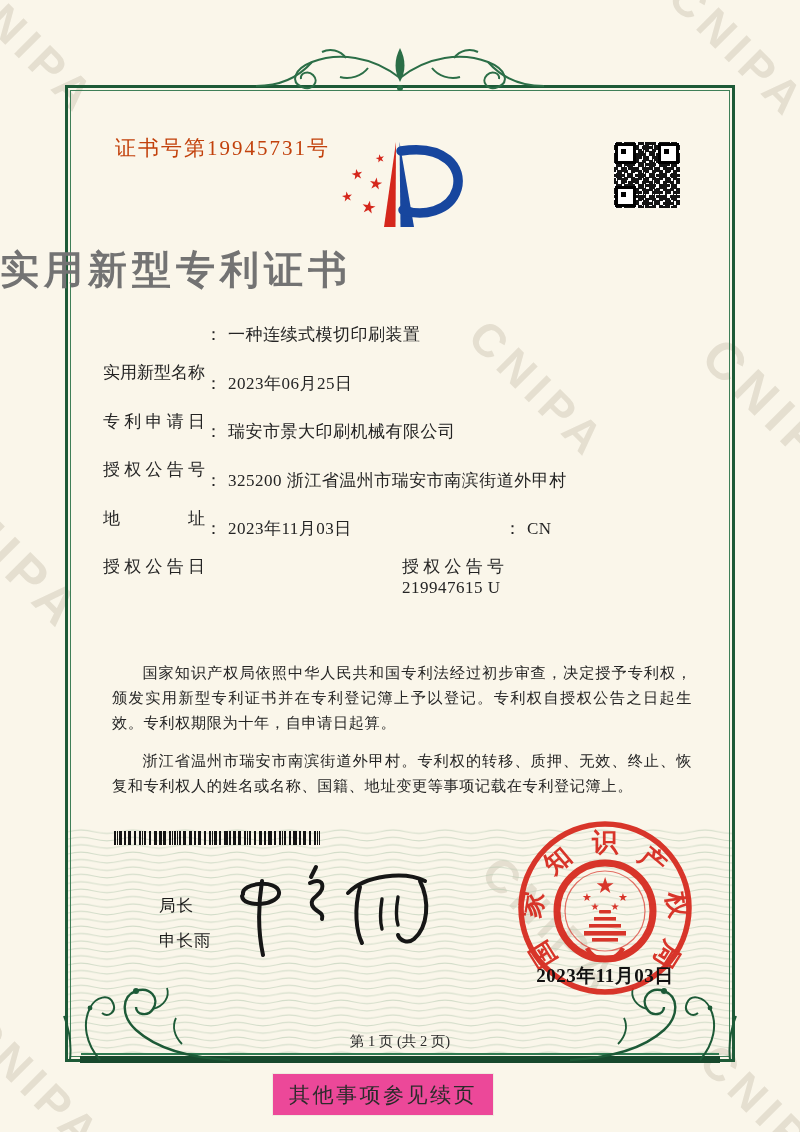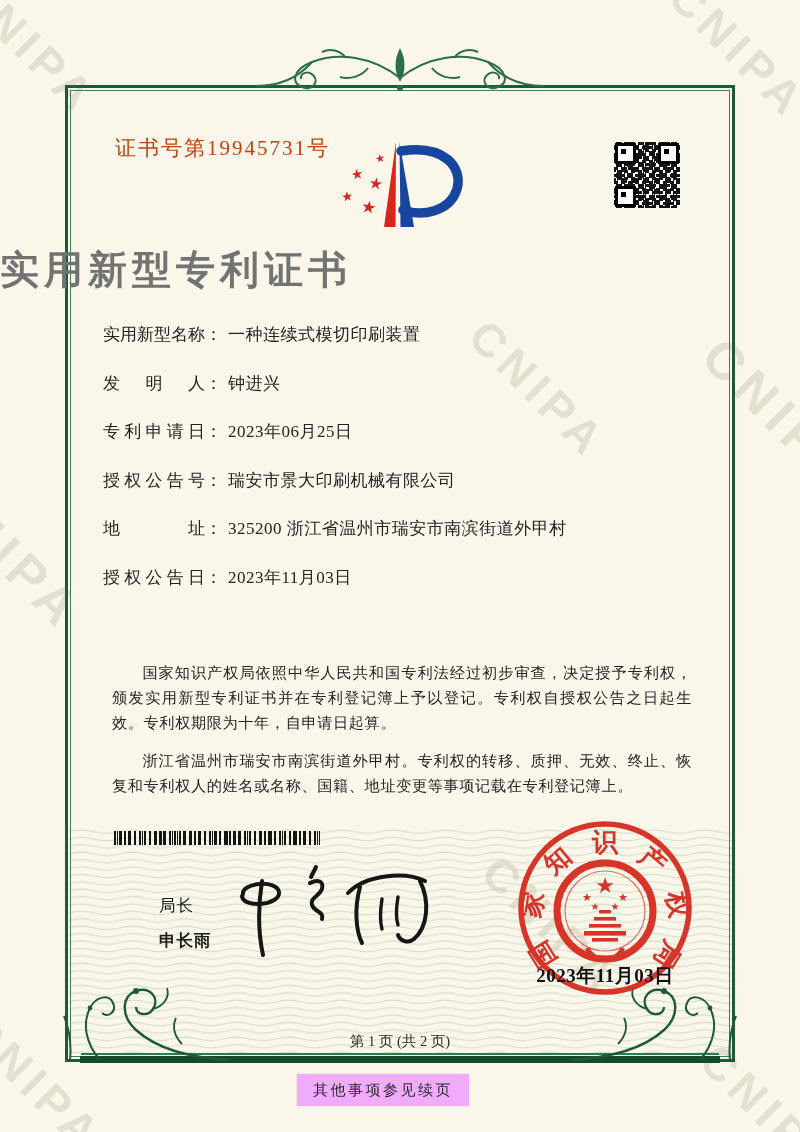--- a/index.html
+++ b/index.html
@@ -62,20 +62,21 @@
     position:absolute;left:0;top:243px;width:100%;text-align:left;z-index:3;
     font-size:39px;font-weight:700;letter-spacing:5px;color:#737373;
   }
   
   .fields{position:absolute;left:103px;top:324px;z-index:3;font-size:17px;}
   .frow{height:48.5px;position:relative;line-height:21px;}
   .flabel{
     display:inline-block;width:102px;vertical-align:top;
     text-align:justify;text-align-last:justify;text-justify:inter-character;
     letter-spacing:0;
+    margin-top:38px;
   }
   .fcolon{display:inline-block;margin:0 6px 0 0;}
   .fvalue{letter-spacing:.5px;}
   .grant{position:absolute;left:299px;top:0;}
   
   .paras{
     position:absolute;left:100px;top:648px;width:604px;z-index:3;
     font-size:15.2px;line-height:25.2px;letter-spacing:.6px;color:#242424;
     text-align:justify;
   }
@@ -87,30 +88,30 @@
       repeating-linear-gradient(90deg,#141414 0 2px,transparent 2px 5px),
       repeating-linear-gradient(90deg,#141414 0 1px,transparent 1px 7px),
       repeating-linear-gradient(90deg,transparent 0 3px,#141414 3px 4px,transparent 4px 11px);
   }
   .sig-title,.sig-name{
     position:absolute;left:113px;z-index:3;
     font-family:"Liberation Sans","DejaVu Sans",sans-serif;
     font-size:16.5px;color:#1c1c1c;letter-spacing:1px;margin-left:46px;
   }
   .sig-title{top:895px;}
-  .sig-name{top:930px;font-weight:bold;}
+  .sig-name{top:930px;}
   .sig-svg{position:absolute;left:228px;top:855px;z-index:4;}
   .seal{position:absolute;left:497px;top:798px;z-index:5;}
   .page-info{
     position:absolute;left:0;top:1032px;width:100%;text-align:center;z-index:3;
     font-size:14.5px;color:#2b2b2b;
   }
   .cont-note{
     position:absolute;left:383px;top:1074px;transform:translateX(-50%);z-index:3;
-    background:#f0abfc;padding:7px 16px 6px;font-size:15px;letter-spacing:2.5px;
+    background:#ec4899;padding:7px 16px 6px;font-size:21px;letter-spacing:2.5px;
     color:#2b2b2b;box-shadow:0 0 0 1px rgba(120,110,90,.08);
   }
 </style>
 </head>
 <body>
 
 <span class="wm wm1">CNIPA</span>
 <span class="wm wm2">CNIPA</span>
 <span class="wm wm3">CNIPA</span>
 <span class="wm wm4">CNIPA</span>
@@ -189,33 +190,33 @@
   <span class="qr-finder qr-f3"></span>
 </div>
 
 <div class="title">实用新型专利证书</div>
 
 <div class="fields">
   <div class="frow">
     <span class="flabel">实用新型名称</span><span class="fcolon">：</span><span class="fvalue">一种连续式模切印刷装置</span>
   </div>
   <div class="frow">
-    <span class="flabel">发明人</span><span class="fcolon">：</span><span class="fvalue">钟进兴</span>
-  </div>
-  <div class="frow">
     <span class="flabel">专利申请日</span><span class="fcolon">：</span><span class="fvalue">2023年06月25日</span>
   </div>
   <div class="frow">
     <span class="flabel">授权公告号</span><span class="fcolon">：</span><span class="fvalue">瑞安市景大印刷机械有限公司</span>
   </div>
   <div class="frow">
     <span class="flabel">地址</span><span class="fcolon">：</span><span class="fvalue">325200 浙江省温州市瑞安市南滨街道外甲村</span>
   </div>
   <div class="frow">
     <span class="flabel">授权公告日</span><span class="fcolon">：</span><span class="fvalue">2023年11月03日</span>
+    <span class="grant">
+      <span class="flabel">授权公告号</span><span class="fcolon">：</span><span class="fvalue">CN 219947615 U</span>
+    </span>
   </div>
 </div>
 
 <div class="paras">
   <p>国家知识产权局依照中华人民共和国专利法经过初步审查，决定授予专利权，颁发实用新型专利证书并在专利登记簿上予以登记。专利权自授权公告之日起生效。专利权期限为十年，自申请日起算。</p>
   <p>浙江省温州市瑞安市南滨街道外甲村。专利权的转移、质押、无效、终止、恢复和专利权人的姓名或名称、国籍、地址变更等事项记载在专利登记簿上。</p>
 </div>
 
 <div class="barcode"></div>
 

